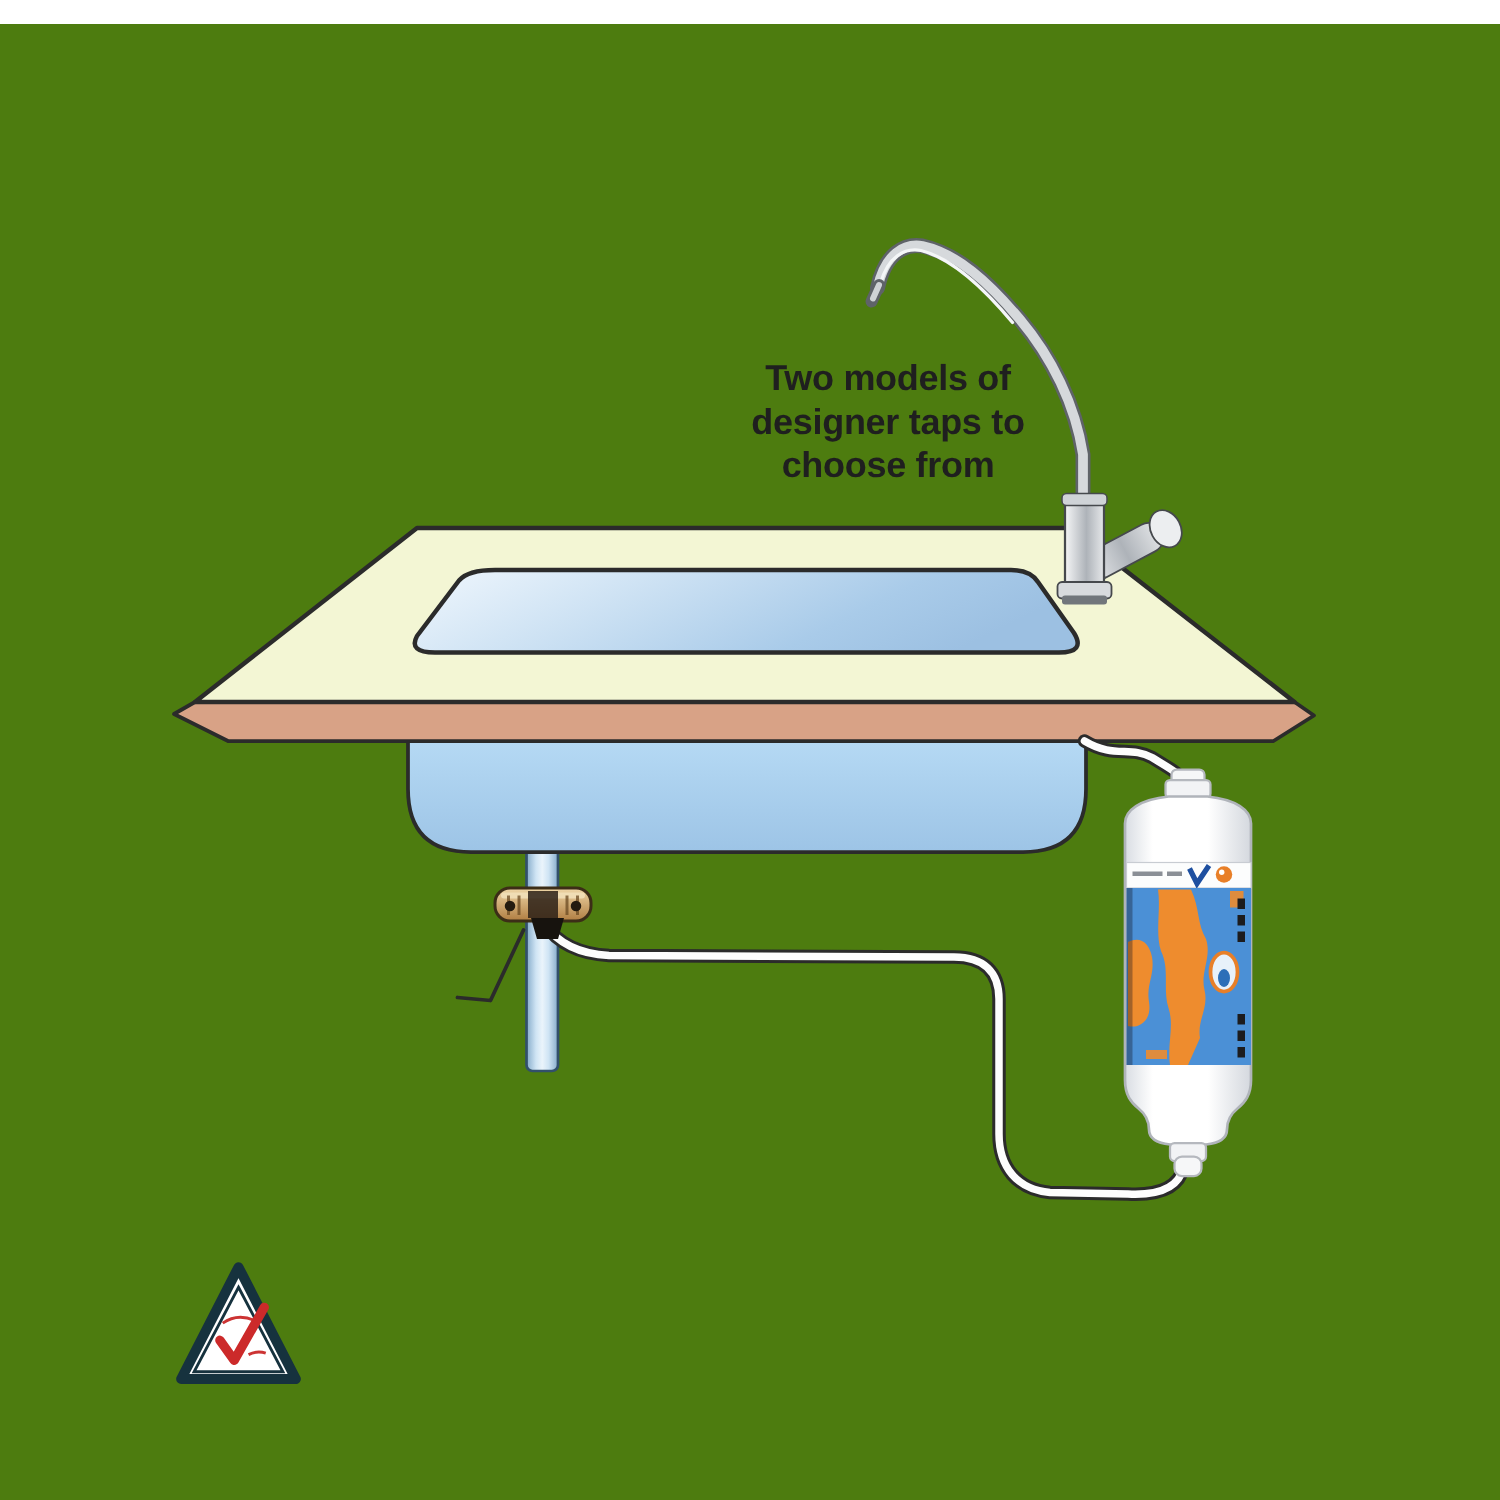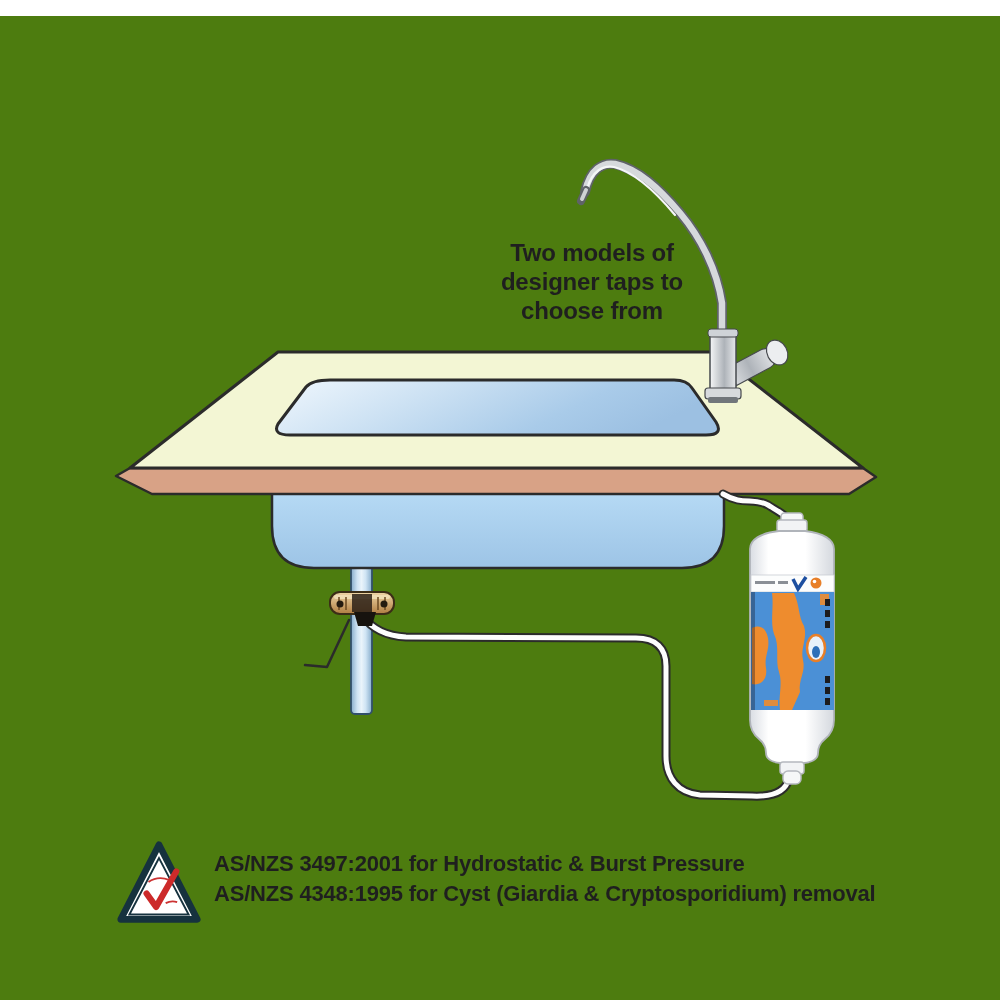--- a/index.html
+++ b/index.html
@@ -172,19 +172,15 @@
 
 
   <div class="cert" data-name="certification-block">
     <svg class="cert-badge" viewBox="0 0 90 90" data-name="standards-mark-icon">
       <path d="M 45,5 L 85,83 L 5,83 Z" fill="#ffffff" stroke="var(--badge-navy,#16323e)" stroke-width="7" stroke-linejoin="round"></path>
       <path d="M 45,19 L 76,78 L 14,78 Z" fill="none" stroke="var(--badge-navy,#16323e)" stroke-width="2"></path>
       <path d="M 34,44 Q 44,37 56,42" fill="none" stroke="#cc3333" stroke-width="2"></path>
       <path d="M 52,66 Q 58,63 64,65" fill="none" stroke="#cc3333" stroke-width="2"></path>
       <path data-name="check-icon" d="M 32,56 L 42,70 L 63,33" fill="none" stroke="var(--check-red,#cc2a2a)" stroke-width="6.5" stroke-linecap="round" stroke-linejoin="round"></path>
     </svg>
-    <div class="cert-text" data-name="certification-text">
-      <div data-name="certification-line-1">AS/NZS 3497:2001 for Hydrostatic &amp; Burst Pressure</div>
-      <div data-name="certification-line-2">AS/NZS 4348:1995 for Cyst (Giardia &amp; Cryptosporidium) removal</div>
-    </div>
   </div>
 
 </div>
 
 </body></html>

